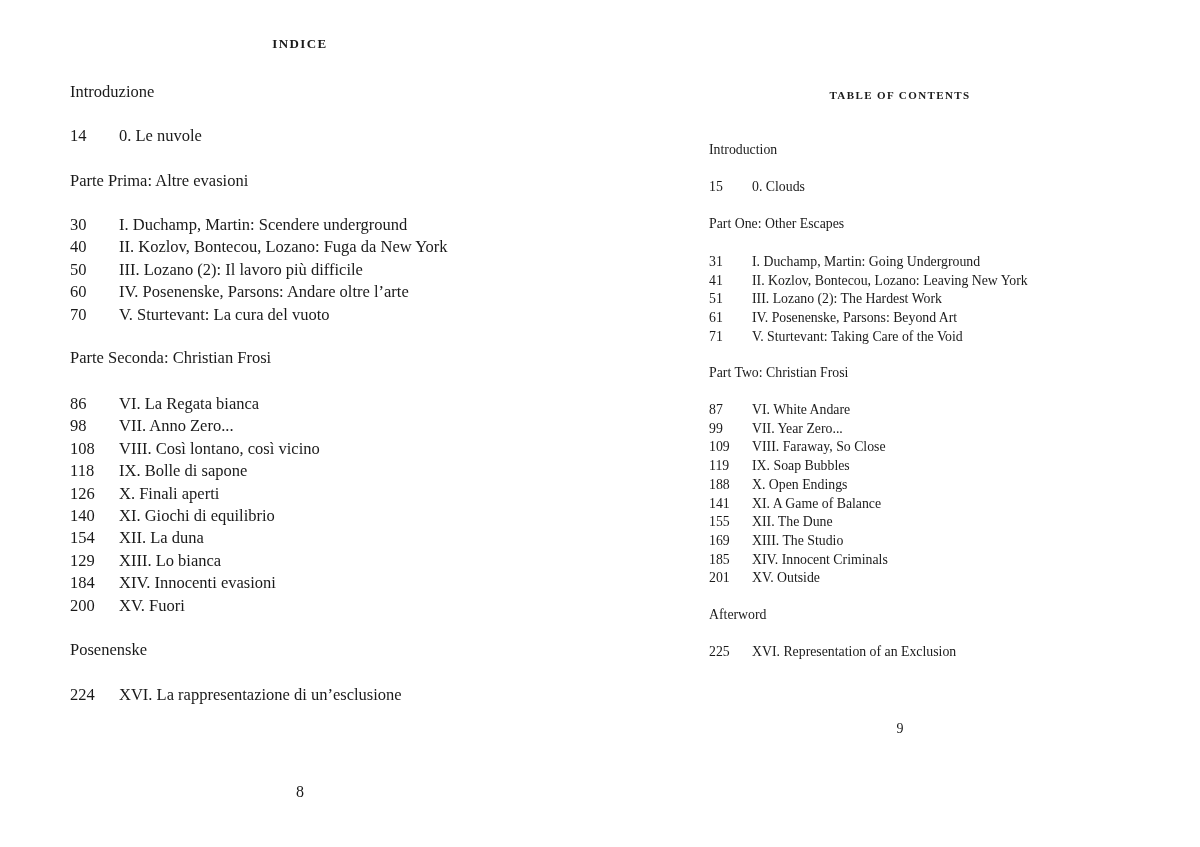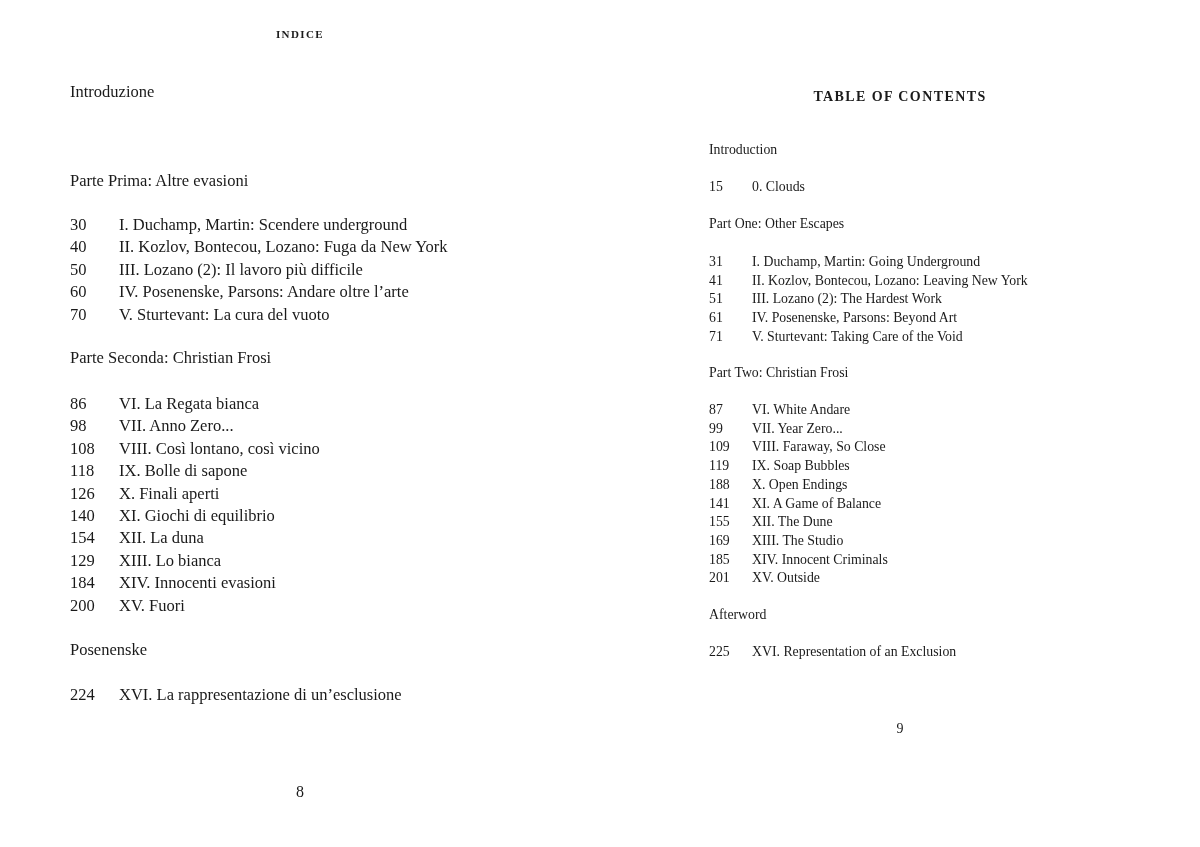--- a/index.html
+++ b/index.html
@@ -14,22 +14,22 @@
   }
   .page { position:absolute; }
   .page-left  { left:70px;  top:24px; width:460px; height:800px; font-size:16.5px; }
   .page-right { left:709px; top:89px; width:382px; height:740px; font-size:13.8px; }
 
   .running-header {
     position:absolute; left:0; width:100%;
     text-align:center; font-weight:bold;
     letter-spacing:1.4px;
   }
-  .page-left  .running-header { top:4px; font-size:11px; }
-  .page-right .running-header { top:0; font-size:14px; }
+  .page-left  .running-header { top:12px; font-size:13px; }
+  .page-right .running-header { top:0; font-size:11px; }
 
   .block { position:absolute; left:0; width:100%;margin-top:32px; }
   .page-left  .block { line-height:22.4px; }
   .page-right .block { line-height:18.7px; }
 
   .heading { white-space:nowrap; }
 
   .entry { display:flex; white-space:nowrap; }
   .entry .num { flex:0 0 auto; }
   .page-left  .entry .num { width:49px; }
@@ -44,20 +44,24 @@
 </style>
 </head>
 <body>
 
 <div class="page page-left">
 
   <div class="running-header">INDICE</div>
 
   <div class="block heading" style="top:25px">Introduzione</div>
 
+  <div class="block entry" style="top:69px">
+    <span class="num">14</span>
+    <span class="title">0. Le nuvole</span>
+  </div>
 
   <div class="block heading" style="top:114px">Parte Prima: Altre evasioni</div>
 
   <div class="block" style="top:158px">
     <div class="entry">
         <span class="num">30</span>
         <span class="title">I. Duchamp, Martin: Scendere underground</span>
       </div>
     <div class="entry">
         <span class="num">40</span>

